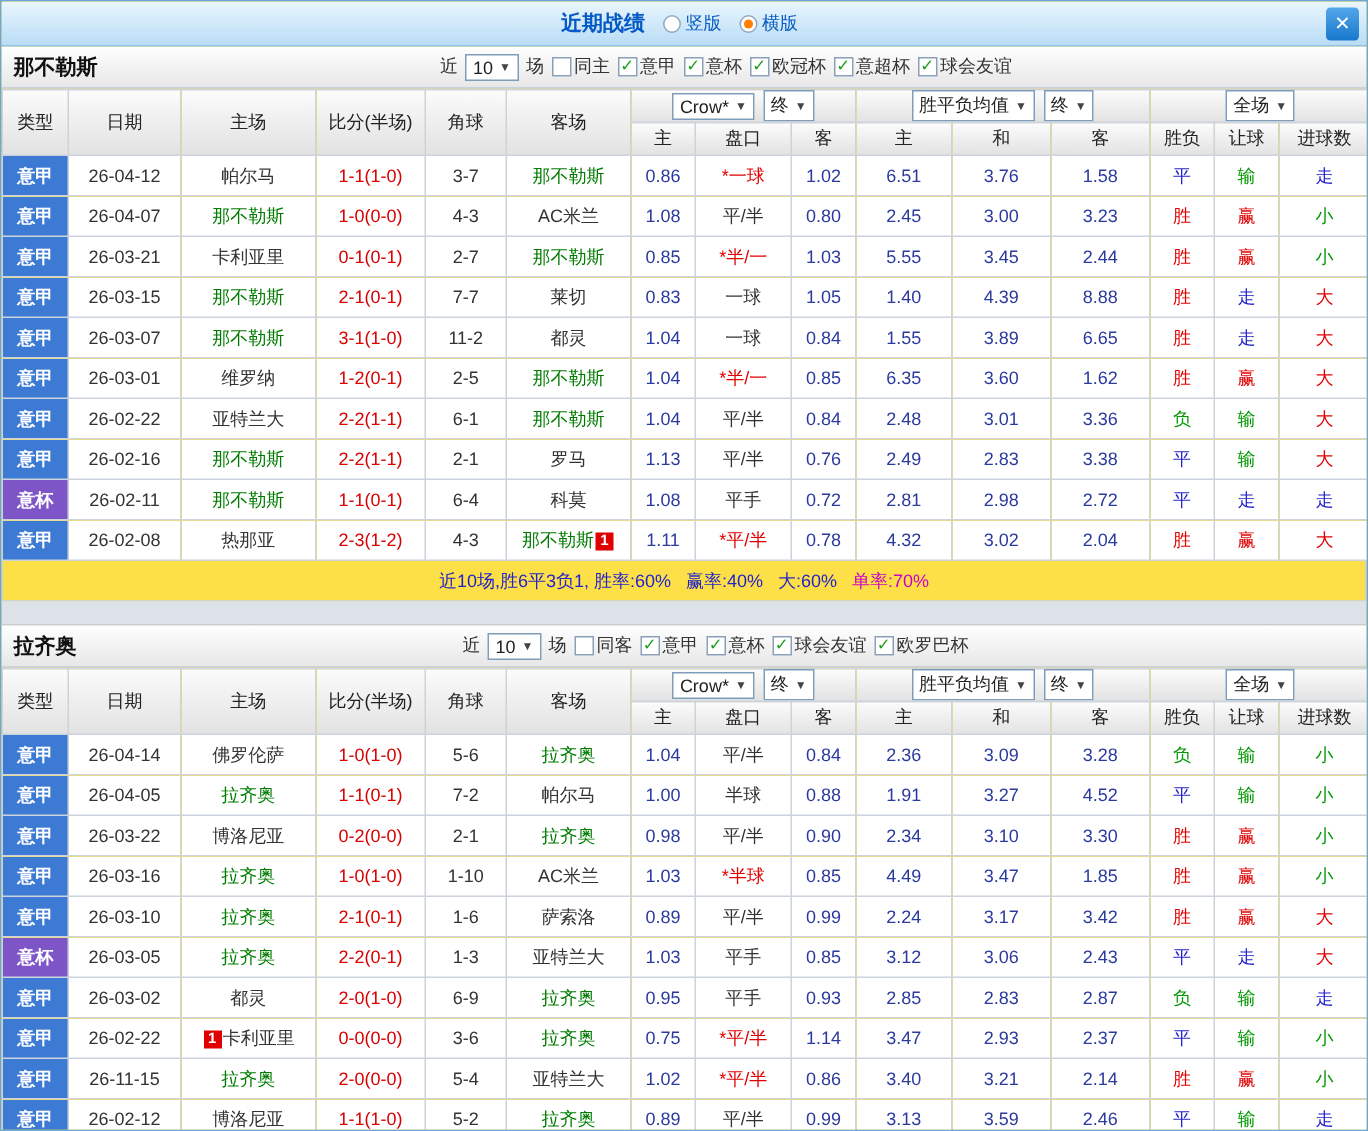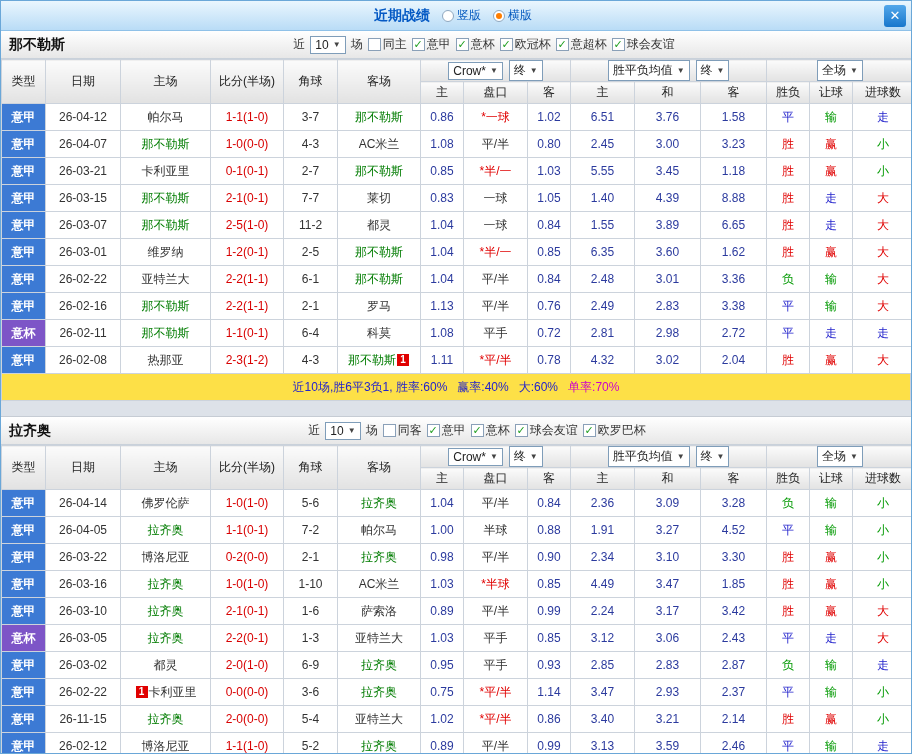--- a/index.html
+++ b/index.html
@@ -216,21 +216,21 @@
           <td class="c-date">26-03-21</td>
           <td class="c-team">卡利亚里</td>
           <td class="c-score">0-1(0-1)</td>
           <td class="c-corner">2-7</td>
           <td class="c-team focus">那不勒斯</td>
           <td class="c-odds">0.85</td>
           <td style="color:#e00000">*半/一</td>
           <td class="c-odds">1.03</td>
           <td class="c-odds">5.55</td>
           <td class="c-odds">3.45</td>
-          <td class="c-odds">1.18</td>
+          <td class="c-odds">2.44</td>
           <td style="color:#e00000">胜</td>
           <td style="color:#e00000">赢</td>
           <td style="color:#009900">小</td>
         </tr>
         <tr>
           <td class="c-type" style="background:#3c7ad4">意甲</td>
           <td class="c-date">26-03-15</td>
           <td class="c-team focus">那不勒斯</td>
           <td class="c-score">2-1(0-1)</td>
           <td class="c-corner">7-7</td>
@@ -242,21 +242,21 @@
           <td class="c-odds">4.39</td>
           <td class="c-odds">8.88</td>
           <td style="color:#e00000">胜</td>
           <td style="color:#2323cc">走</td>
           <td style="color:#e00000">大</td>
         </tr>
         <tr>
           <td class="c-type" style="background:#3c7ad4">意甲</td>
           <td class="c-date">26-03-07</td>
           <td class="c-team focus">那不勒斯</td>
-          <td class="c-score">2-5(1-0)</td>
+          <td class="c-score">3-1(1-0)</td>
           <td class="c-corner">11-2</td>
           <td class="c-team">都灵</td>
           <td class="c-odds">1.04</td>
           <td style="color:#333333">一球</td>
           <td class="c-odds">0.84</td>
           <td class="c-odds">1.55</td>
           <td class="c-odds">3.89</td>
           <td class="c-odds">6.65</td>
           <td style="color:#e00000">胜</td>
           <td style="color:#2323cc">走</td>

